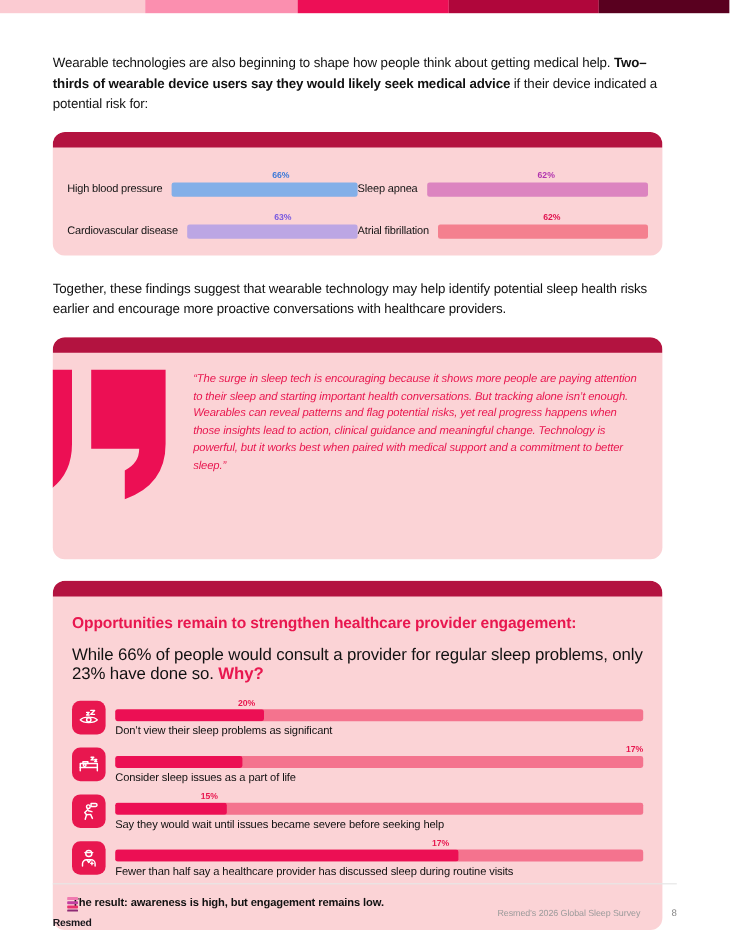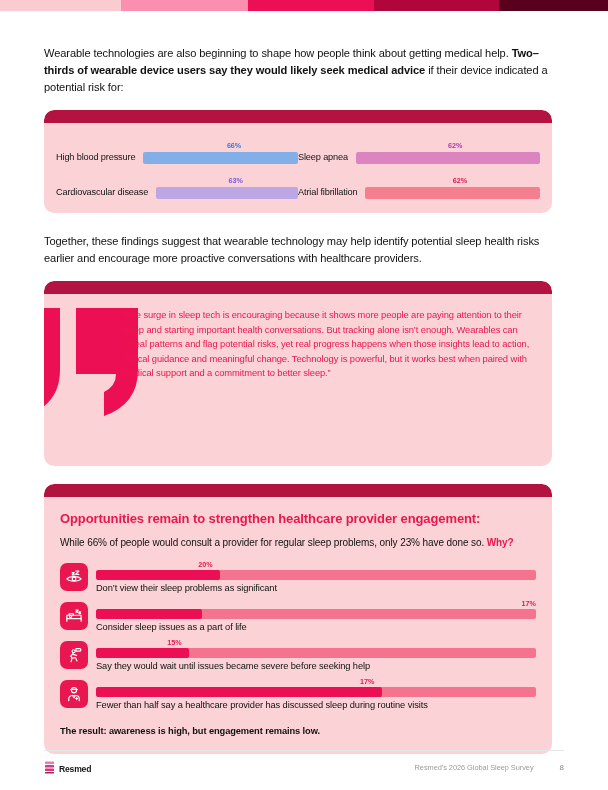--- a/index.html
+++ b/index.html
@@ -117,22 +117,23 @@
   }
   .quote-mark {
     position: absolute;
     left: -46px;
     top: 14px;
     width: 152px;
     height: 110px;
     pointer-events: none;
   }
   .quote-body {
-    margin-left: 60px;
-    position: relative;
+    margin-left: 99px;
+    position: relative;
+    font-style: italic;
   }
   .quote-text {
     font-size: 9.4px;
     line-height: 14.5px;
     color: #E8174F;
     letter-spacing: -0.1px;
   }
   .quote-attrib {
     margin-top: 10px;
     font-size: 9.3px;
@@ -146,21 +147,21 @@
   .opp-card { margin-top: 18px; }
   .opp-inner { padding: 14px 16px 18px 16px; }
   .opp-heading {
     font-size: 13px;
     font-weight: 700;
     color: #E8174F;
     letter-spacing: -0.1px;
   }
   .opp-sub {
     margin-top: 11px;
-    font-size: 10px;
+    font-size: 14px;
     color: #111111;
     letter-spacing: -0.1px;
   }
   .opp-sub .why { color: #E8174F; font-weight: 700; }
 
   .opp-list { margin-top: 12px; }
   .opp-row {
     display: flex;
     align-items: center;
     gap: 8px;
@@ -217,22 +218,23 @@
     right: 44px;
     bottom: 16px;
     display: flex;
     align-items: center;
     justify-content: space-between;
     border-top: 1px solid #E6E6E6;
     padding-top: 10px;
   }
   .brand {
     display: flex;
-    align-items: flex-end;
+    align-items: center;
     gap: 4px;
+    flex-direction: column;
   }
   .brand-name {
     font-size: 8.6px;
     font-weight: 700;
     color: #16161a;
     letter-spacing: -0.2px;
   }
   .footer-right {
     display: flex;
     align-items: center;

